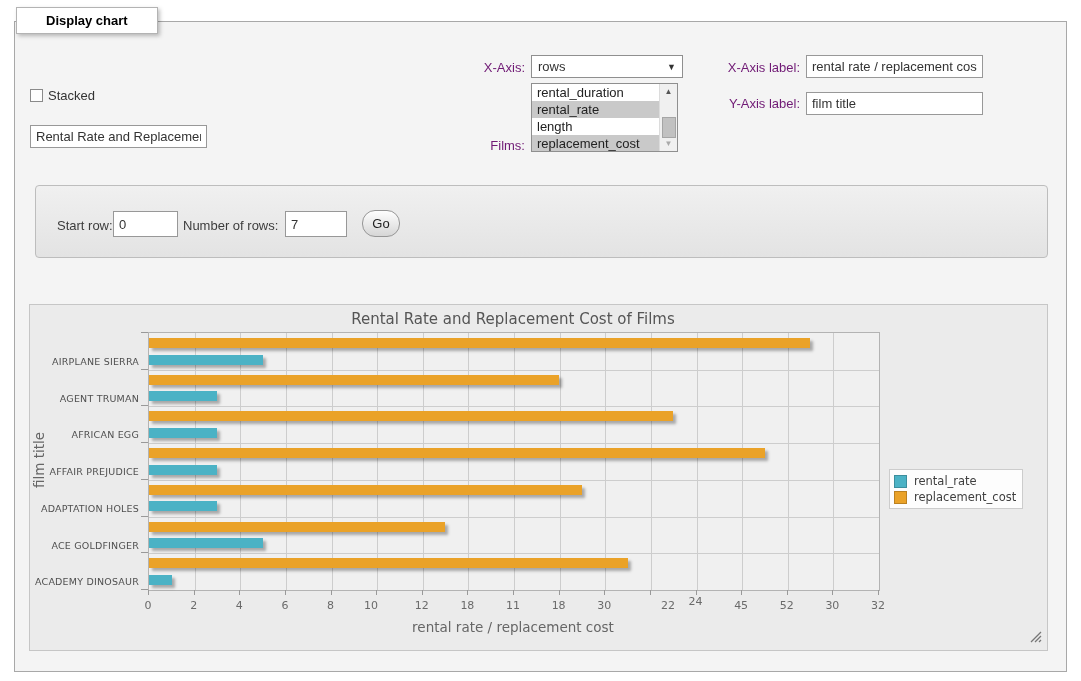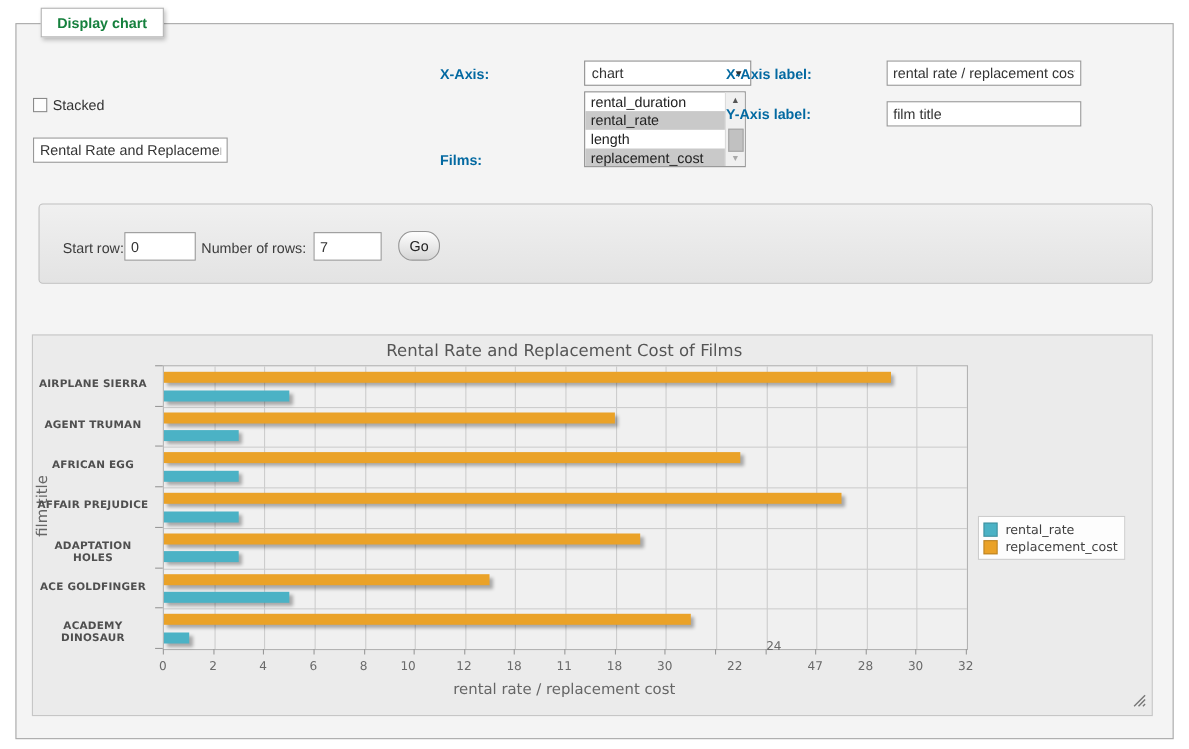--- a/index.html
+++ b/index.html
@@ -2,37 +2,37 @@
 <html><head>
 <meta charset="utf-8">
 <style>
   html,body{margin:0;padding:0;background:#fff;}
   body{font-family:"Liberation Sans",sans-serif;font-size:13px;color:#333;}
   #app{position:relative;width:1081px;height:681px;overflow:hidden;background:#fff;}
   .abs{position:absolute;}
 
   
   #fieldset{left:14px;top:21px;width:1051px;height:649px;background:#f4f4f4;border:1px solid #a8a8a8;}
-  #legendbox{left:37px;top:7px;background:#fff;border:1px solid #b3b3b3;box-shadow:2px 2px 4px rgba(0,0,0,.25);
-             padding:5px 14px;font-weight:bold;color:#15803d;}
+  #legendbox{left:16px;top:7px;background:#fff;border:1px solid #b3b3b3;box-shadow:2px 2px 4px rgba(0,0,0,.25);
+             padding:5px 29px;font-weight:bold;color:#000000;}
 
   
   #typerow{left:30px;top:56px;display:flex;align-items:center;gap:9px;}
   .opt{display:flex;align-items:center;gap:4px;cursor:default;}
   input.rad{appearance:none;-webkit-appearance:none;width:13px;height:13px;margin:0;border:1px solid #8a8a8a;
             border-radius:50%;background:#fdfdfd;position:relative;}
   input.rad:checked::after{content:'';position:absolute;left:3px;top:3px;width:5px;height:5px;border-radius:50%;background:#3c3c3c;}
   #stackedrow{left:30px;top:88px;display:flex;align-items:center;gap:5px;}
   input.chk{appearance:none;-webkit-appearance:none;width:13px;height:13px;margin:0;border:1px solid #8a8a8a;background:#fdfdfd;}
 
   .field{border:1px solid #989898;background:#fff;padding:2px 5px;font-family:"Liberation Sans",sans-serif;
          font-size:13px;color:#333;box-sizing:border-box;position:absolute;}
   #titleinput{left:30px;top:125px;width:177px;height:23px;}
 
-  .rlabel{color:#0369a1;font-weight:bold;}
+  .rlabel{text-align:right;color:#701a75;}
   #xaxislbl{left:400px;top:60px;width:125px;}
   #xaxisselect{left:531px;top:55px;width:152px;height:23px;background:#fff;border:1px solid #8f8f8f;box-sizing:border-box;
                display:flex;align-items:center;padding:0 6px;justify-content:space-between;}
   .selarrow{font-size:9px;color:#333;}
   #serieslbl{left:400px;top:138px;width:125px;}
   #serieslist{left:531px;top:83px;width:147px;height:69px;background:#fff;border:1px solid #8f8f8f;box-sizing:border-box;overflow:hidden;}
   .optrow{height:17px;line-height:17px;padding-left:5px;width:125px;color:#222;white-space:nowrap;overflow:hidden;}
   .optrow.sel{background:#c9c9c9;}
   .sbar{position:absolute;right:0;top:0;width:17px;height:67px;background:#f0f0f0;border-left:1px solid #dcdcdc;}
   .sb-up,.sb-down{position:absolute;left:0;width:17px;text-align:center;font-size:8px;}
@@ -57,21 +57,21 @@
 
   
   #chart{left:29px;top:304px;width:1017px;height:345px;background:#ebebeb;border:1px solid #c6c6c6;
          font-family:"DejaVu Sans",sans-serif;}
   .chart-title{position:absolute;left:118px;top:5px;width:730px;text-align:center;font-size:15px;color:#555;}
   .plot-grid{position:absolute;left:118px;top:27px;width:730px;height:257px;background:#f0f0f0;border:1px solid #b3b3b3;
              box-sizing:content-box;}
   .gline-v{position:absolute;top:0;width:1px;height:100%;background:#cdcdcd;}
   .gline-h{position:absolute;left:0;height:1px;width:100%;background:#cdcdcd;}
   .bar{position:absolute;height:10px;box-shadow:3px 3px 3px rgba(0,0,0,.3);}
-  .cat-label{position:absolute;left:0;width:109px;text-align:center;font-size:9.5px;font-weight:700;color:#4f4f4f;letter-spacing:.2px;}
+  .cat-label{position:absolute;left:0;width:109px;text-align:right;font-size:9.5px;font-weight:400;color:#4f4f4f;letter-spacing:.2px;margin-top:12px;}
   .ytick{position:absolute;width:7px;height:1px;background:#999;}
   .xtick{position:absolute;width:1px;height:5px;background:#999;}
   .xtick-label{position:absolute;width:30px;text-align:center;font-size:11px;color:#6a6a6a;}
   .x-title{position:absolute;left:118px;top:314px;width:730px;text-align:center;font-size:13.5px;color:#666;}
   .y-title{position:absolute;left:9px;top:155px;white-space:nowrap;font-size:13.5px;color:#666;
            transform:translate(-50%,-50%) rotate(-90deg);}
   .chart-legend{position:absolute;left:859px;top:164px;background:#fdfdfd;border:1px solid #ccc;padding:3px 6px 3px 4px;}
   .leg-row{display:flex;align-items:center;gap:7px;height:16px;}
   .leg-swatch{width:13px;height:13px;border:1px solid rgba(0,0,0,.2);box-sizing:border-box;}
   .leg-label{font-size:11.5px;color:#3f3f3f;white-space:nowrap;}
@@ -87,21 +87,21 @@
 
   <label id="stackedrow" class="abs">
     <input type="checkbox" class="chk" style="">
     <span>Stacked</span>
   </label>
 
   <input id="titleinput" class="field" value="Rental Rate and Replacement Cost of Films" style="">
 
   <div id="xaxislbl" class="abs rlabel">X-Axis:</div>
   <div id="xaxisselect" class="abs">
-    <span>chart</span>
+    <span>rows</span>
     <span class="selarrow">▼</span>
   </div>
 
   <div id="serieslbl" class="abs rlabel">Films:</div>
   <div id="serieslist" class="abs">
     <div class="optrow">rental_duration</div>
     <div class="optrow sel">rental_rate</div>
     <div class="optrow">length</div>
     <div class="optrow sel">replacement_cost</div>
     <div class="sbar">
@@ -210,23 +210,23 @@
       <div class="xtick-label" style="left: 422.375px; top: 294px;">18</div>
       <div class="xtick" style="left: 483px; top: 285px;"></div>
       <div class="xtick-label" style="left: 468px; top: 294px;">11</div>
       <div class="xtick" style="left: 528.625px; top: 285px;"></div>
       <div class="xtick-label" style="left: 513.625px; top: 294px;">18</div>
       <div class="xtick" style="left: 574.25px; top: 285px;"></div>
       <div class="xtick-label" style="left: 559.25px; top: 294px;">30</div>
       <div class="xtick" style="left: 619.875px; top: 285px;"></div>
       <div class="xtick-label" style="left: 623px; top: 294px;">22</div>
       <div class="xtick" style="left: 665.5px; top: 285px;"></div>
-      <div class="xtick-label" style="left: 650.5px; top: 276px; text-align: right;">24</div>
+      <div class="xtick-label" style="left: 650.5px; top: 290px;">24</div>
       <div class="xtick" style="left: 711.125px; top: 285px;"></div>
-      <div class="xtick-label" style="left: 696.125px; top: 294px;">47</div>
+      <div class="xtick-label" style="left: 696.125px; top: 294px;">45</div>
       <div class="xtick" style="left: 756.75px; top: 285px;"></div>
-      <div class="xtick-label" style="left: 741.75px; top: 294px;">28</div>
+      <div class="xtick-label" style="left: 741.75px; top: 294px;">52</div>
       <div class="xtick" style="left: 802.375px; top: 285px;"></div>
       <div class="xtick-label" style="left: 787.375px; top: 294px;">30</div>
       <div class="xtick" style="left: 848px; top: 285px;"></div>
       <div class="xtick-label" style="left: 833px; top: 294px;">32</div>
     </div>
 </div>
 
 </body></html>

